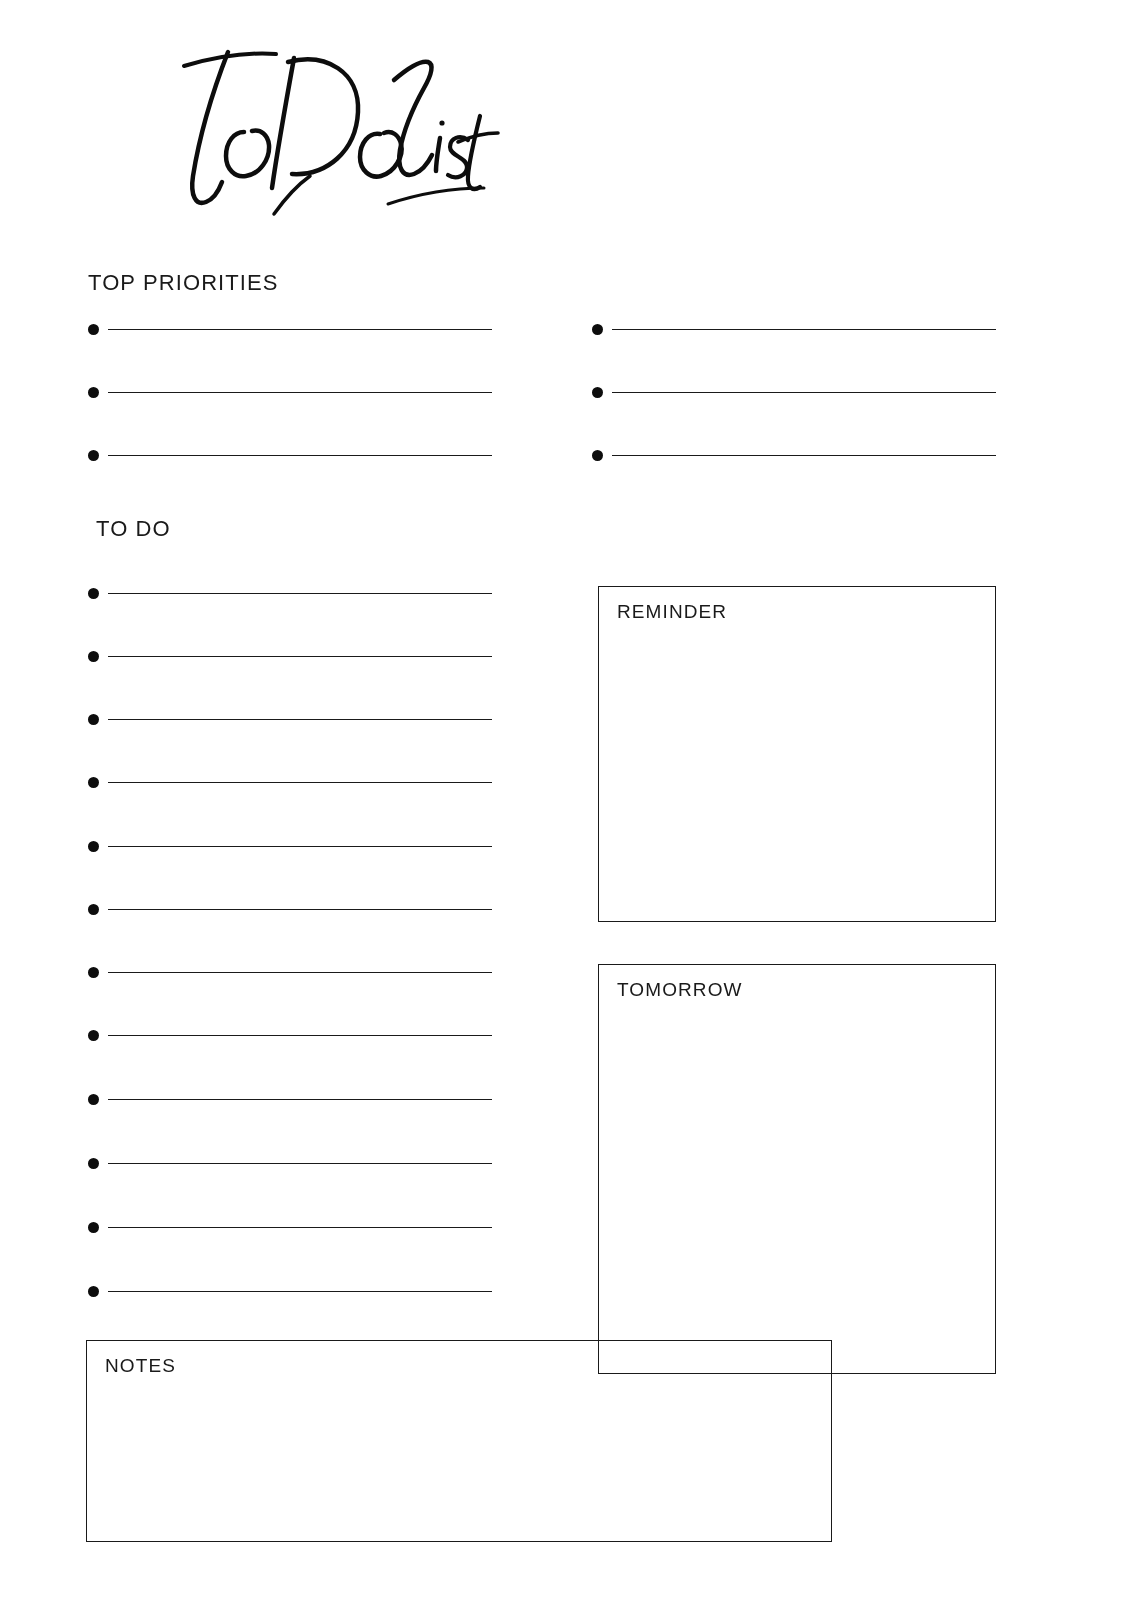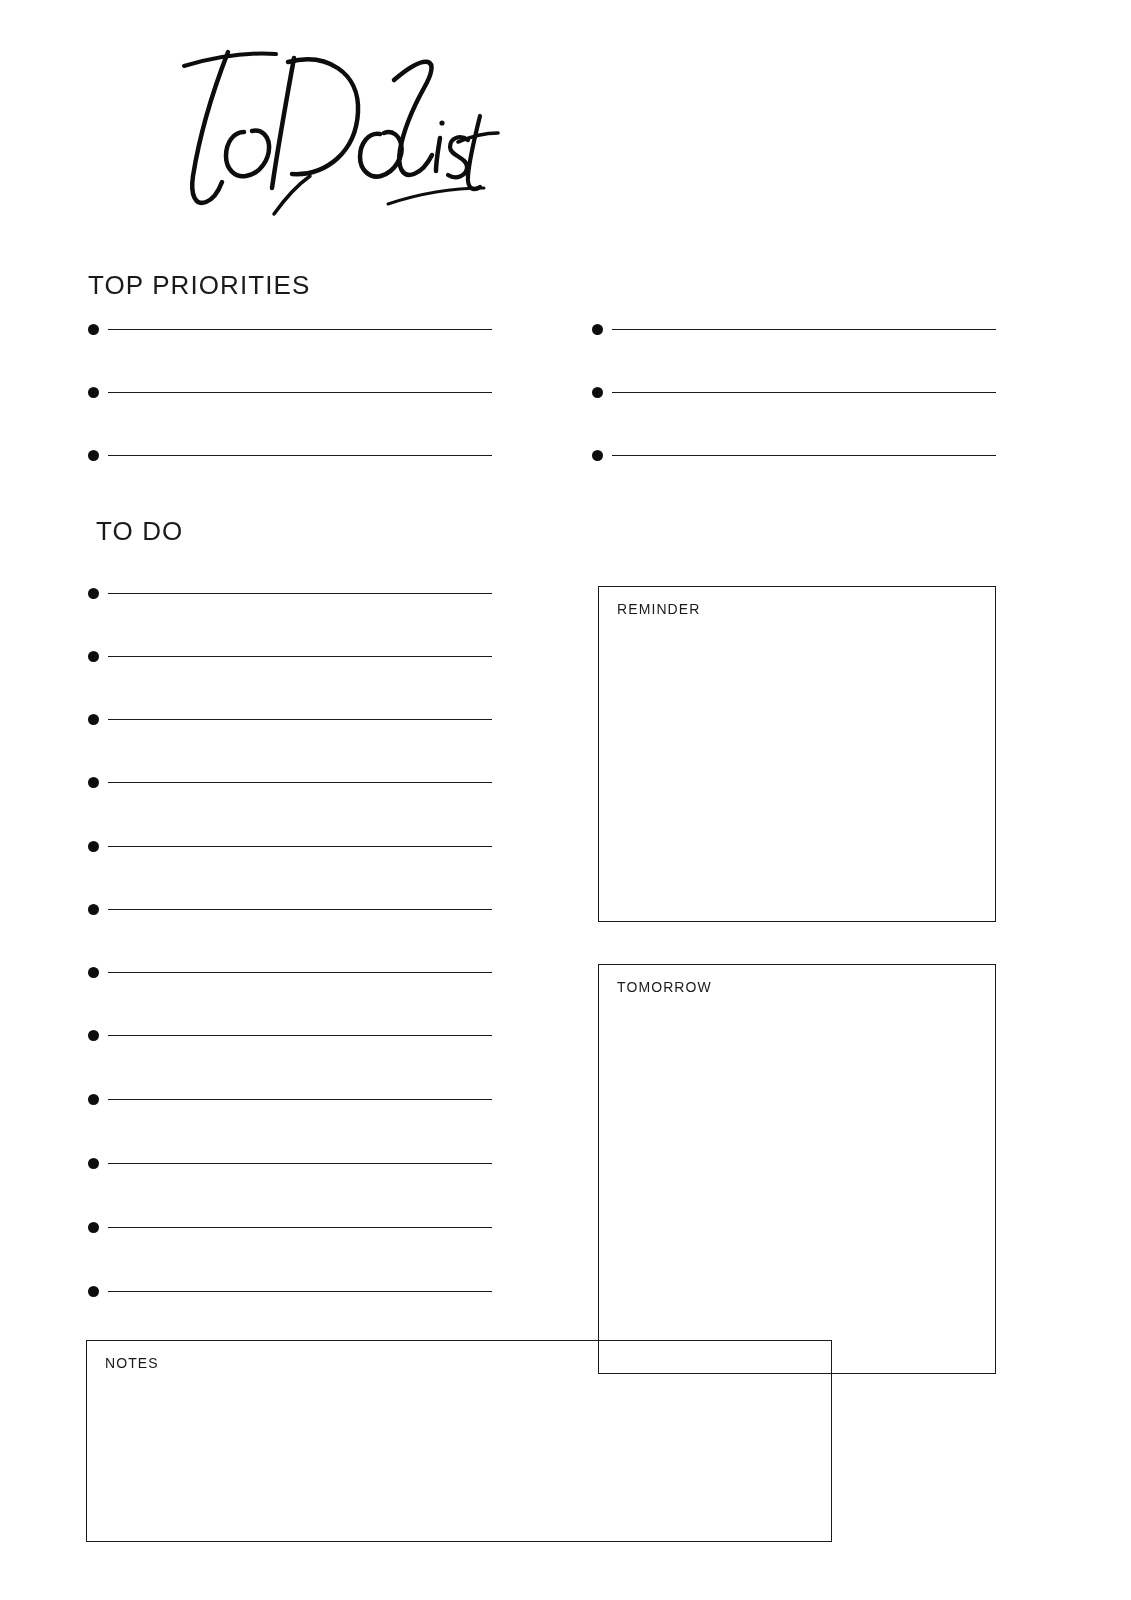--- a/index.html
+++ b/index.html
@@ -53,21 +53,21 @@
   .date-line {
     flex: 1;
     border-bottom: 1.6px solid #1a1a1a;
     margin-left: 6px;
     height: 18px;
   }
 
   
   .section-heading {
     position: absolute;
-    font-size: 26px;
+    font-size: 22px;
     letter-spacing: 1.1px;
     color: #1a1a1a;
   }
   #h-top-priorities { left: 88px; top: 270px; }
   #h-todo          { left: 96px; top: 516px; }
 
   
   .rule-row {
     position: absolute;
     display: flex;
@@ -98,21 +98,21 @@
   
   .box {
     position: absolute;
     border: 1.7px solid #1a1a1a;
     box-sizing: border-box;
   }
   .box-label {
     position: absolute;
     left: 18px;
     top: 14px;
-    font-size: 14px;
+    font-size: 19px;
     letter-spacing: 1.1px;
     color: #1a1a1a;
   }
   #box-reminder { left: 598px; top: 586px;  width: 398px; height: 336px; }
   #box-tomorrow { left: 598px; top: 964px;  width: 398px; height: 410px; }
   #box-notes    { left: 86px;  top: 1340px; width: 746px; height: 202px; }
 </style>
 </head>
 <body>
 

